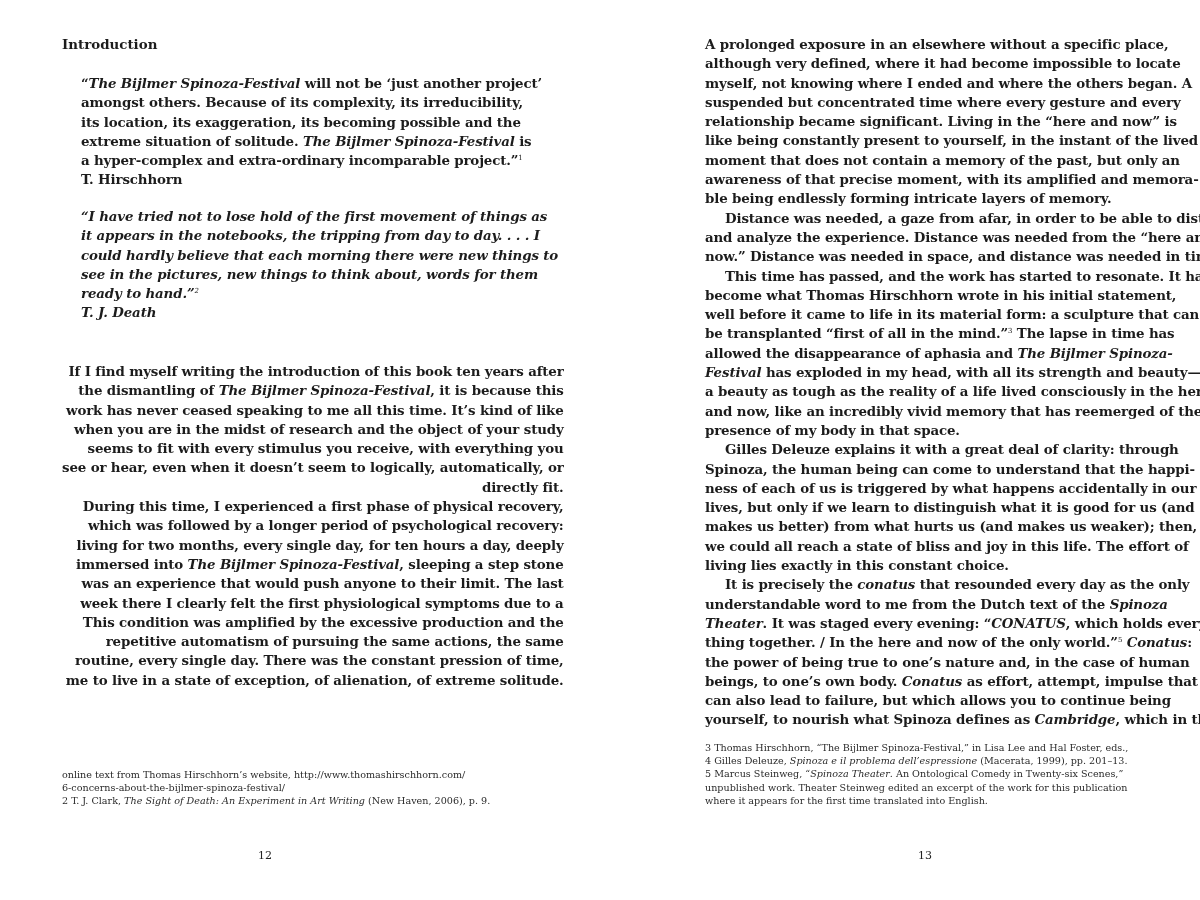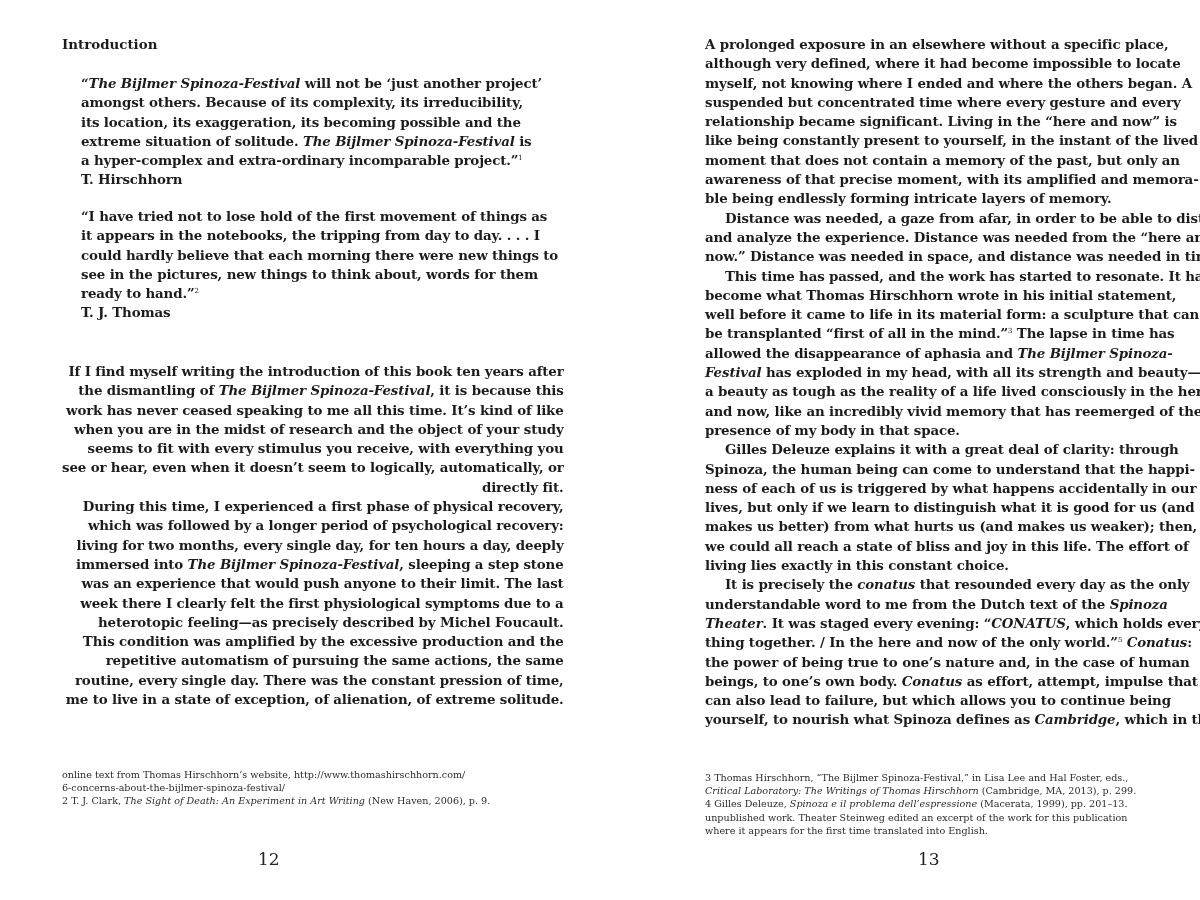--- a/index.html
+++ b/index.html
@@ -16,32 +16,32 @@
     font-size: 13.4px;
     line-height: 19.3px;
     letter-spacing: -0.15px;
     margin: 0;
   }
   .line { display: block; white-space: nowrap; }
   .indent { padding-left: 20px; }
   .section-title { position: absolute; top: 36px; left: 0; font-weight: bold; font-size: 13.4px; }
   .quote { position: absolute; left: 19px; width: 440px; }
   .quote1 { top: 74px; }
-  .quote2 { top: 207px; }
+  .quote2 { top: 207px; font-style: italic; }
   .main-left { position: absolute; top: 362px; left: 0; text-align: right; }
   .main-right { position: absolute; top: 35px; left: 0; }
   i, em { }
   sup { font-size: 7px; vertical-align: 5px; line-height: 0; font-weight: normal; }
   .footnotes {
     position: absolute; font-size: 9.6px; line-height: 13.2px; font-weight: normal; color: #2a2a2a;
   }
   .fn-left { top: 768px; left: 0; }
-  .fn-right { top: 741px; left: 0; margin-top: 30px; }
+  .fn-right { top: 741px; left: 0; }
   .page-number {
-    position: absolute; top: 849px; font-size: 17px; color: #222; font-weight: normal;
+    position: absolute; top: 849px; font-size: 11px; color: #222; font-weight: normal;
   }
   .pn-left { left: 196px; }
   .pn-right { left: 213px; }
 </style>
 </head>
 <body>
 
 <div class="page page-left">
   <div class="section-title">Introduction</div>
 
@@ -57,41 +57,40 @@
   </div>
 
   <div class="quote quote2">
     <div class="body-text">
         <span class="line">“I have tried not to lose hold of the first movement of things as</span>
         <span class="line">it appears in the notebooks, the tripping from day to day. . . . I</span>
         <span class="line">could hardly believe that each morning there were new things to</span>
         <span class="line">see in the pictures, new things to think about, words for them</span>
         <span class="line">ready to hand.”<sup>2</sup></span>
       </div>
-    <div class="body-text">T. J. Thomas</div>
+    <div class="body-text">T. J. Death</div>
   </div>
 
   <div class="main-left">
     <div class="body-text">
         <span class="line">If I find myself writing the introduction of this book ten years after</span>
         <span class="line">the dismantling of <i>The Bijlmer Spinoza-Festival</i>, it is because this</span>
         <span class="line">work has never ceased speaking to me all this time. It’s kind of like</span>
         <span class="line">when you are in the midst of research and the object of your study</span>
         <span class="line">seems to fit with every stimulus you receive, with everything you</span>
         <span class="line">see or hear, even when it doesn’t seem to logically, automatically, or</span>
         <span class="line">directly fit.</span>
       </div>
     <div class="body-text">
         <span class="line indent">During this time, I experienced a first phase of physical recovery,</span>
         <span class="line">which was followed by a longer period of psychological recovery:</span>
         <span class="line">living for two months, every single day, for ten hours a day, deeply</span>
         <span class="line">immersed into <i>The Bijlmer Spinoza-Festival</i>, sleeping a step stone</span>
         <span class="line">was an experience that would push anyone to their limit. The last</span>
         <span class="line">week there I clearly felt the first physiological symptoms due to a</span>
-        <span class="line">heterotopic feeling—as precisely described by Michel Foucault.</span>
         <span class="line">This condition was amplified by the excessive production and the</span>
         <span class="line">repetitive automatism of pursuing the same actions, the same</span>
         <span class="line">routine, every single day. There was the constant pression of time,</span>
         <span class="line">me to live in a state of exception, of alienation, of extreme solitude.</span>
       </div>
   </div>
 
   <div class="footnotes fn-left">
       <span class="line">online text from Thomas Hirschhorn’s website, http://www.thomashirschhorn.com/</span>
       <span class="line">6-concerns-about-the-bijlmer-spinoza-festival/</span>
@@ -146,20 +145,20 @@
         <span class="line">thing together. / In the here and now of the only world.”<sup>5</sup> <i>Conatus</i>:</span>
         <span class="line">the power of being true to one’s nature and, in the case of human</span>
         <span class="line">beings, to one’s own body. <i>Conatus</i> as effort, attempt, impulse that</span>
         <span class="line">can also lead to failure, but which allows you to continue being</span>
         <span class="line">yourself, to nourish what Spinoza defines as <i>Cambridge</i>, which in the</span>
       </div>
   </div>
 
   <div class="footnotes fn-right">
       <span class="line">3 Thomas Hirschhorn, “The Bijlmer Spinoza-Festival,” in Lisa Lee and Hal Foster, eds.,</span>
-      <span class="line"><i>Critical Laboratory: The Writings of Thomas Hirschhorn</i> (Cambridge, MA, 2013), p. 299.</span>
       <span class="line">4 Gilles Deleuze, <i>Spinoza e il problema dell’espressione</i> (Macerata, 1999), pp. 201–13.</span>
+      <span class="line">5 Marcus Steinweg, “<i>Spinoza Theater</i>. An Ontological Comedy in Twenty-six Scenes,”</span>
       <span class="line">unpublished work. Theater Steinweg edited an excerpt of the work for this publication</span>
       <span class="line">where it appears for the first time translated into English.</span>
     </div>
 
   <div class="page-number pn-right">13</div>
 </div>
 
 </body></html>

